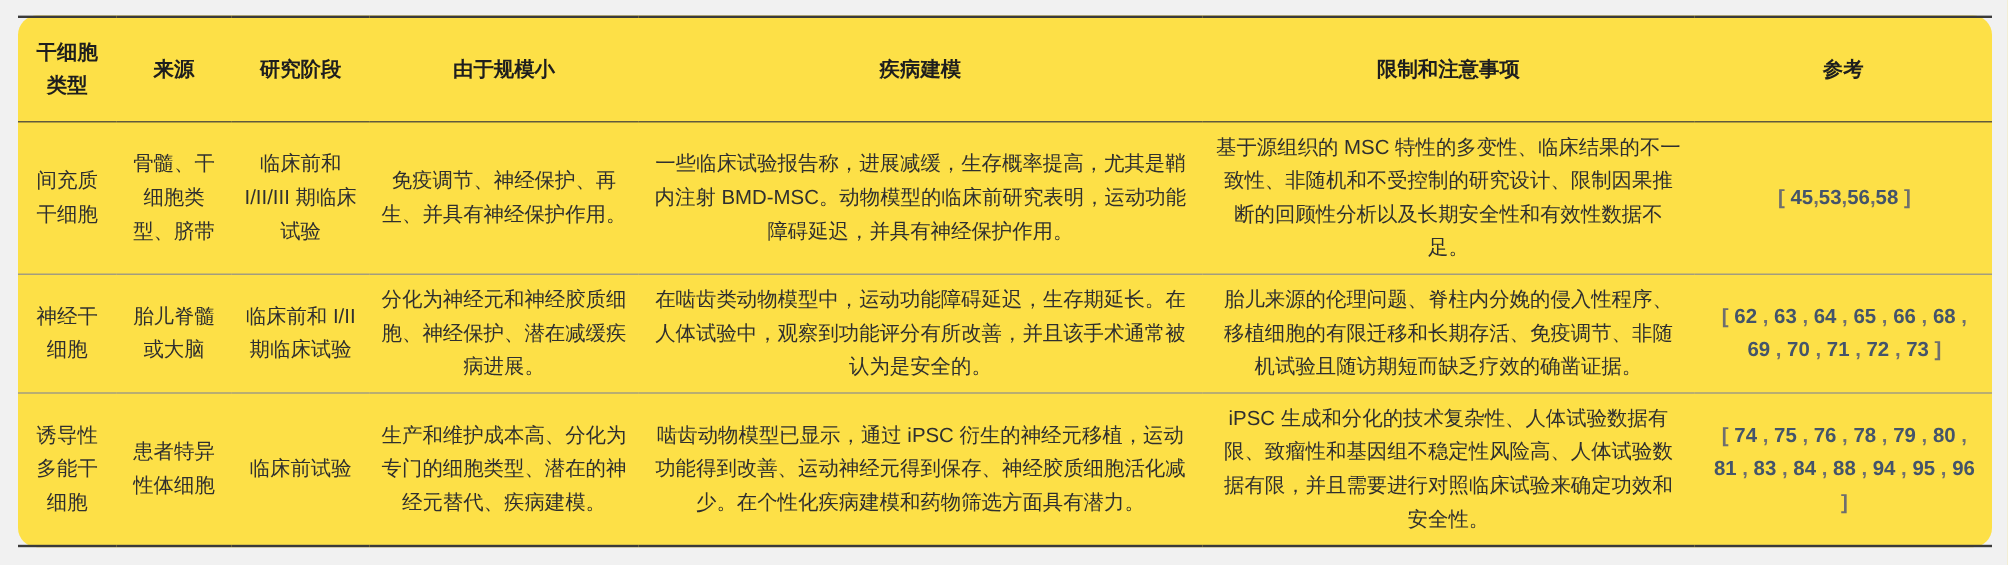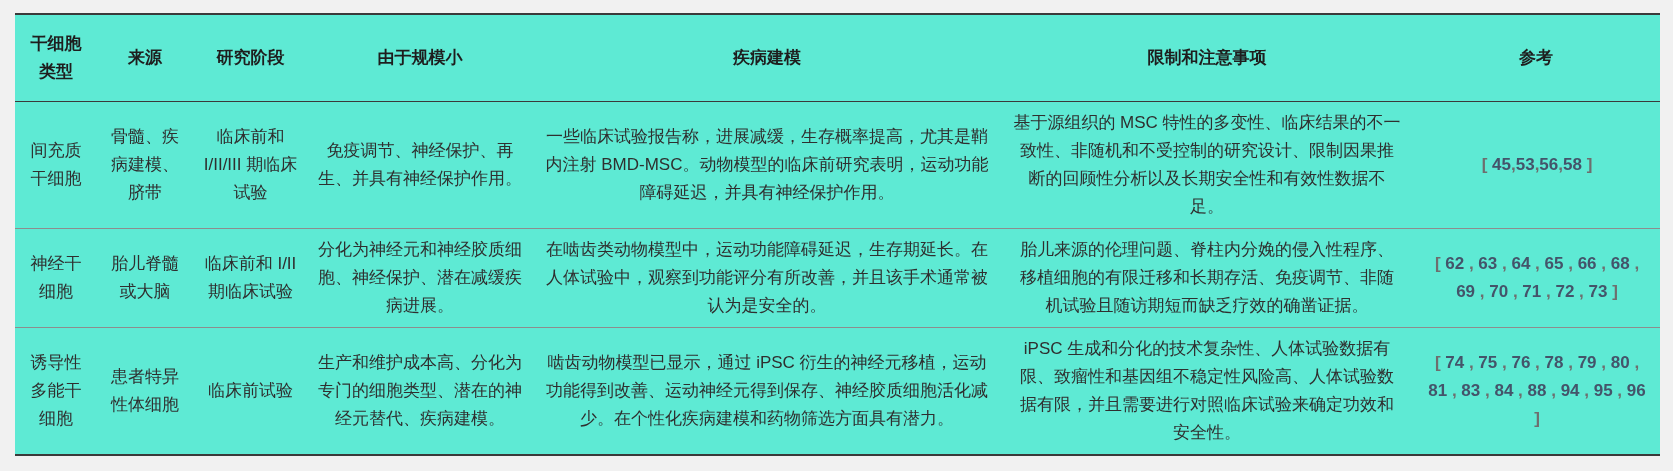--- a/index.html
+++ b/index.html
@@ -12,23 +12,24 @@
     width: 1673px;
     height: 471px;
     box-sizing: border-box;
     padding: 13px 14px 0 15px;
     overflow: hidden;
   }
   table.sc-table {
     width: 1645px;
     border-collapse: collapse;
     table-layout: fixed;
-    background: #5eead4;
+    background: #fde047;
     border-top: 2px solid #3a3a3a;
     border-bottom: 2px solid #3a3a3a;
+    border-radius: 16px;
   }
   .sc-table th, .sc-table td {
     text-align: center;
     vertical-align: middle;
     font-size: 17px;
     line-height: 28px;
     color: #2f2f2f;
     padding: 7px 10px;
     word-break: break-word;
   }
@@ -75,21 +76,21 @@
         <th>研究阶段</th>
         <th>由于规模小</th>
         <th>疾病建模</th>
         <th>限制和注意事项</th>
         <th>参考</th>
       </tr>
     </thead>
     <tbody>
       <tr>
         <td>间充质干细胞</td>
-        <td>骨髓、疾病建模、脐带</td>
+        <td>骨髓、干细胞类型、脐带</td>
         <td>临床前和 I/II/III 期临床试验</td>
         <td>免疫调节、神经保护、再生、并具有神经保护作用。</td>
         <td>一些临床试验报告称，进展减缓，生存概率提高，尤其是鞘内注射 BMD-MSC。动物模型的临床前研究表明，运动功能障碍延迟，并具有神经保护作用。</td>
         <td>基于源组织的 MSC 特性的多变性、临床结果的不一致性、非随机和不受控制的研究设计、限制因果推断的回顾性分析以及长期安全性和有效性数据不足。</td>
         <td class="c-refs"><span class="ref-punct">[ </span><span class="ref-num">45</span><span class="ref-punct">,</span><span class="ref-num">53</span><span class="ref-punct">,</span><span class="ref-num">56</span><span class="ref-punct">,</span><span class="ref-num">58</span><span class="ref-punct"> ]</span></td>
       </tr>
       <tr>
         <td>神经干细胞</td>
         <td>胎儿脊髓或大脑</td>
         <td>临床前和 I/II 期临床试验</td>

